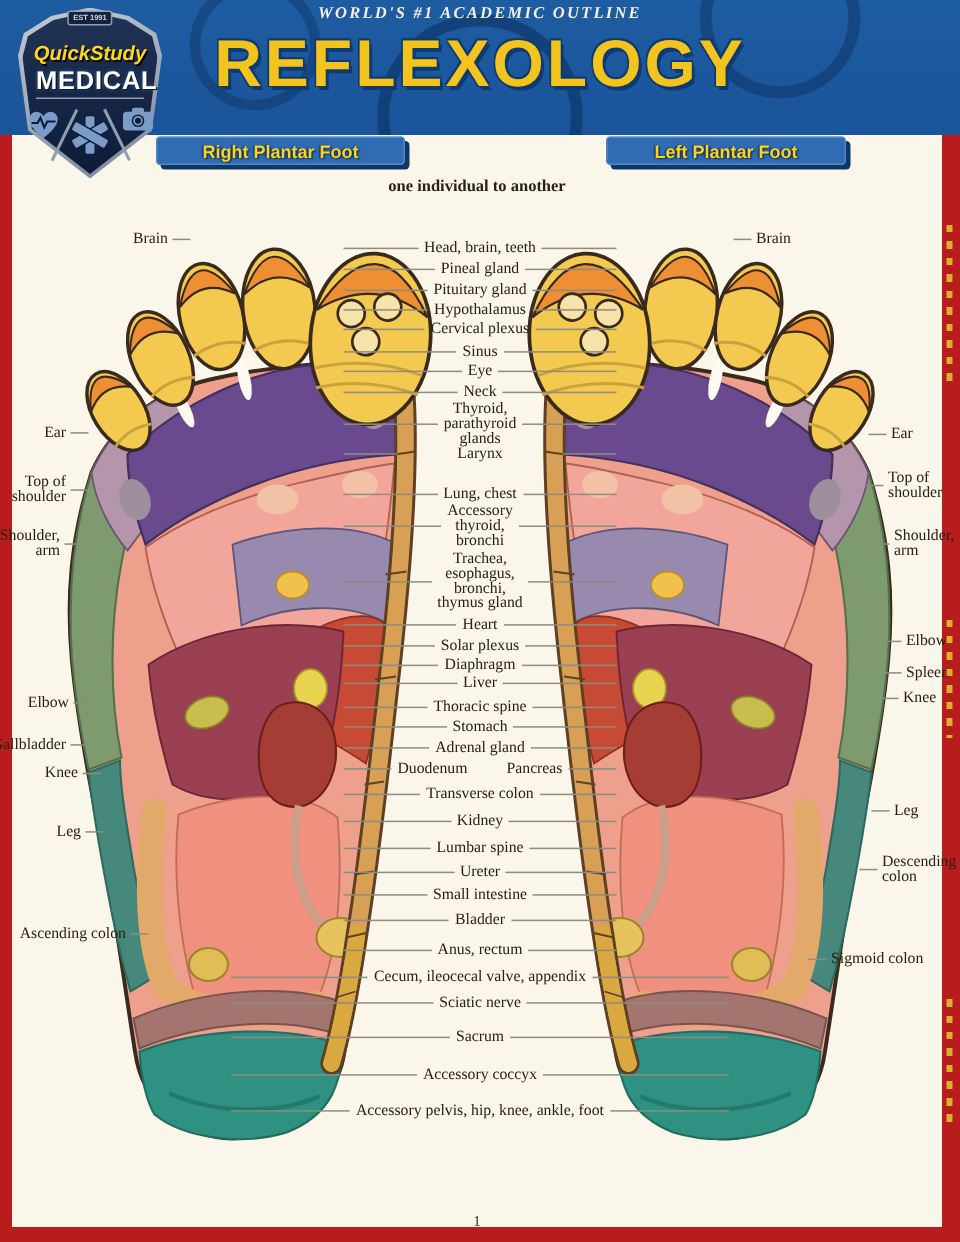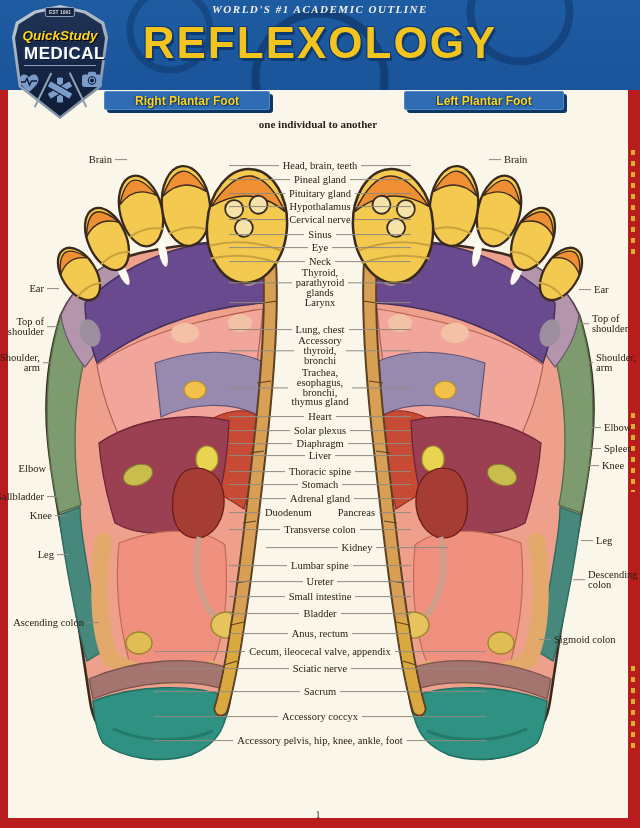--- a/index.html
+++ b/index.html
@@ -208,21 +208,21 @@
           <span class="ctext">Pituitary gland</span>
           <span class="dash"></span>
         </div>
         <div class="crow" style="top: 117px;">
           <span class="dash"></span>
           <span class="ctext">Hypothalamus</span>
           <span class="dash"></span>
         </div>
         <div class="crow" style="top: 130px;">
           <span class="dash"></span>
-          <span class="ctext">Cervical nerve</span>
+          <span class="ctext">Cervical plexus</span>
           <span class="dash"></span>
         </div>
         <div class="crow" style="top: 145px;">
           <span class="dash"></span>
           <span class="ctext">Sinus</span>
           <span class="dash"></span>
         </div>
         <div class="crow" style="top: 158px;">
           <span class="dash"></span>
           <span class="ctext">Eye</span>
@@ -305,21 +305,21 @@
           <span class="ctext">Duodenum</span>
           <span class="midgap"></span>
           <span class="ctext">Pancreas</span>
           <span class="dash"></span>
         </div>
         <div class="crow" style="top: 440px;">
           <span class="dash"></span>
           <span class="ctext">Transverse colon</span>
           <span class="dash"></span>
         </div>
-        <div class="crow" style="top: 458px; padding-left: 37px;">
+        <div class="crow" style="top: 458px;">
           <span class="dash"></span>
           <span class="ctext">Kidney</span>
           <span class="dash"></span>
         </div>
         <div class="crow" style="top: 476px;">
           <span class="dash"></span>
           <span class="ctext">Lumbar spine</span>
           <span class="dash"></span>
         </div>
         <div class="crow" style="top: 492px;">

